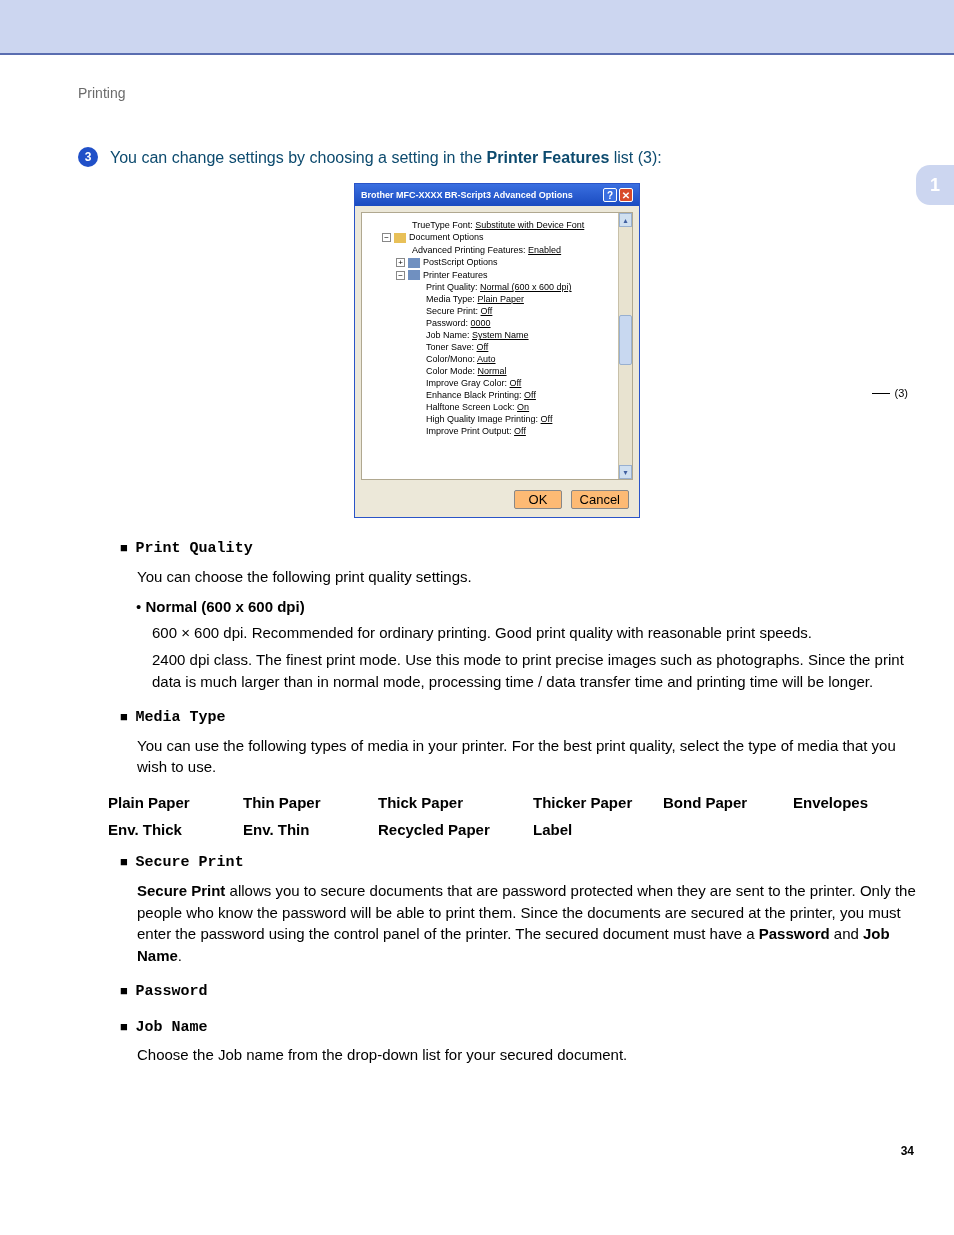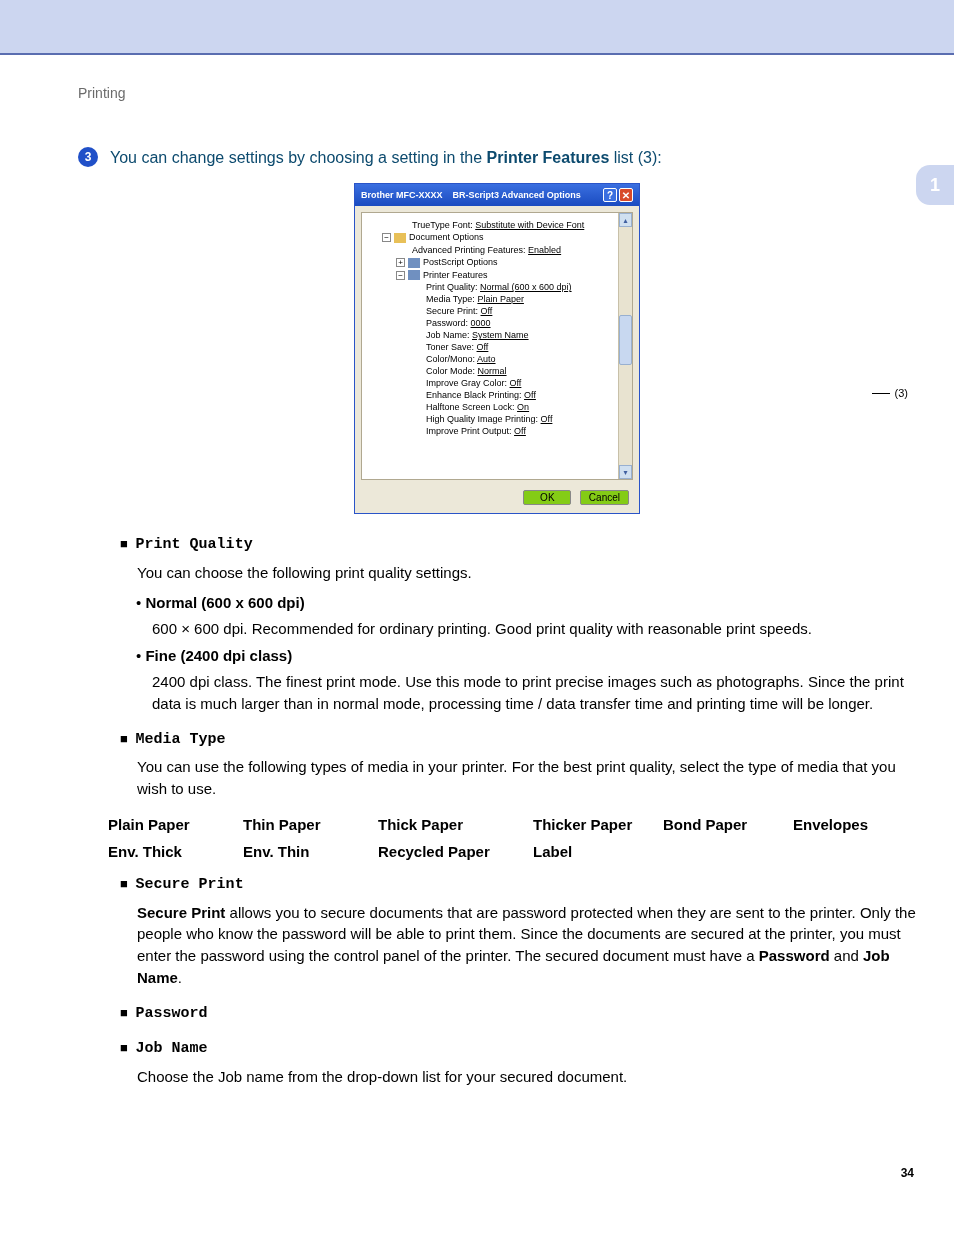--- a/index.html
+++ b/index.html
@@ -78,21 +78,21 @@
   }
   .dialog-title {
     background: linear-gradient(#3a6fe0, #1a4bc0);
     color: #fff;
     padding: 4px 6px;
     font-size: 9px;
     font-weight: bold;
     display: flex;
     align-items: center;
   }
-  .dialog-title .title-text { flex: 1; display: flex; gap: 10px;}
+  .dialog-title .title-text { flex: 1; display: flex; gap: 2px;}
   .dialog-title .btn {
     width: 14px;
     height: 14px;
     background: #d84a2a;
     color: #fff;
     font-size: 10px;
     display: flex;
     align-items: center;
     justify-content: center;
     border: 1px solid #fff;
@@ -165,23 +165,23 @@
   }
   .dialog-footer {
     padding: 4px 10px 8px;
     text-align: right;
   }
   .dialog-footer .dbtn {
     display: inline-block;
     min-width: 48px;
     padding: 1px 8px;
     border: 1px solid #888;
-    background: #84cc16;
+    background: #fdba74;
     border-radius: 2px;
-    font-size: 10px;
+    font-size: 13px;
     margin-left: 6px;
     text-align: center;
   }
   .callout {
     position: absolute;
     top: 204px;
     right: 8px;
     font-size: 11px;
     color: #000;
   }
@@ -324,21 +324,20 @@
   </div>
 
   <div class="feat-block">
     <div class="feat-head">Print Quality</div>
     <div class="feat-desc">You can choose the following print quality settings.</div>
     <div class="sub-item">
       <div class="sub-head">Normal (600 x 600 dpi)</div>
       <div class="sub-desc">600 × 600 dpi. Recommended for ordinary printing. Good print quality with reasonable print speeds.</div>
     </div>
     <div class="sub-item">
-      <div class="sub-head">Fine (2400 dpi class)</div>
       <div class="sub-desc">2400 dpi class. The finest print mode. Use this mode to print precise images such as photographs. Since the print data is much larger than in normal mode, processing time / data transfer time and printing time will be longer.</div>
     </div>
   </div>
 
   <div class="feat-block">
     <div class="feat-head">Media Type</div>
     <div class="feat-desc">You can use the following types of media in your printer. For the best print quality, select the type of media that you wish to use.</div>
   </div>
 
   <div class="media-grid">

